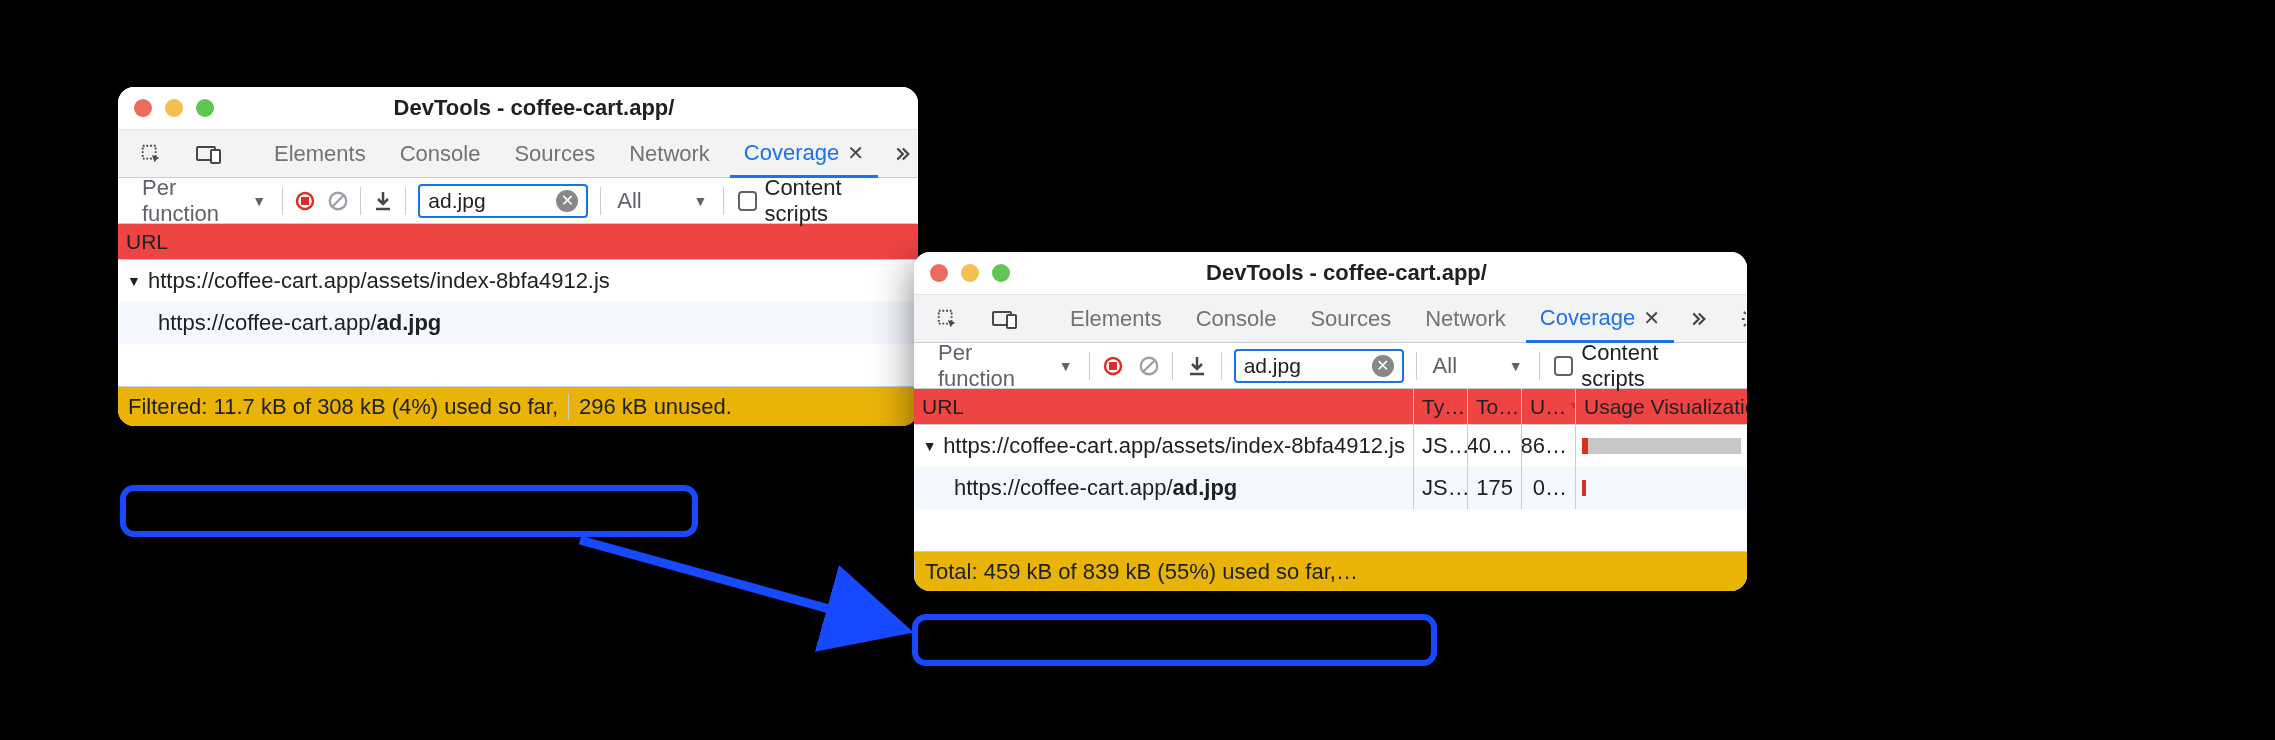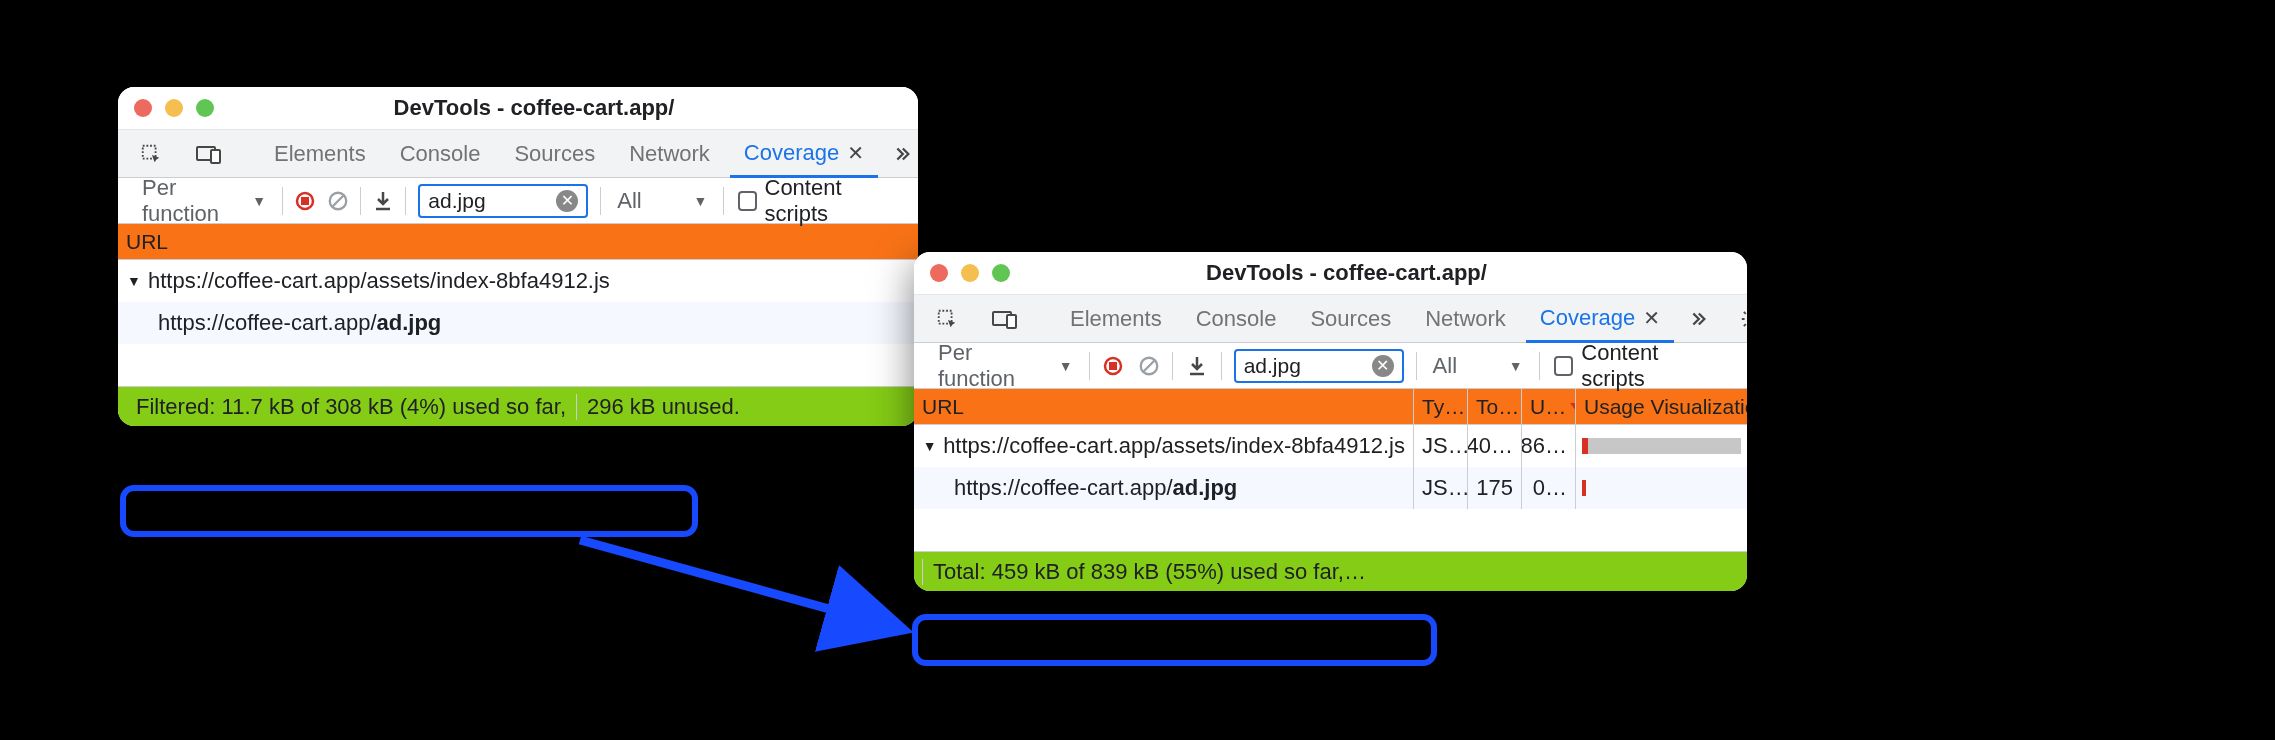--- a/index.html
+++ b/index.html
@@ -99,21 +99,21 @@
     background:#888; color:#fff;
     display:flex; align-items:center; justify-content:center;
     font-size:16px; line-height:1;
   }
   .check { display:flex; align-items:center; gap:8px; padding:0 8px; }
   .checkbox { width:20px; height:20px; border:2px solid #5f6368; border-radius:4px; }
 
   
   .thead {
     display:flex; align-items:center;
-    height:36px; background:#f97316;
+    height:36px; background:#ef4444;
     border-bottom:1px solid var(--border);
     font-size:21px;
   }
   .th, .td {
     border-right:1px solid var(--border);
     padding: 0 8px;
     display:flex; align-items:center;
     height:100%;
     overflow:hidden; white-space:nowrap; text-overflow:ellipsis;
   }
@@ -135,22 +135,21 @@
   .usage { flex:1; display:flex; align-items:center; height:100%; padding:0 6px;}
   .bar { width:100%; height:16px; background:#c7c7c7; position:relative; }
   .bar .used { position:absolute; left:0; top:0; height:100%; background:#d93025; }
 
   
   .status {
     display:flex; align-items:center;
     height:40px;
     border-top:1px solid var(--border);
     font-size:22px;
-    background:#84cc16;
-    padding-left:8px;
+    background:#eab308;
   }
   .status .left { padding:0 10px; white-space:nowrap; }
   .status .right { flex:1; padding:0 10px; border-left:1px solid var(--border); white-space:nowrap; overflow:hidden; text-overflow:ellipsis; }
 
   
   .hl {
     position:absolute;
     border:6px solid var(--hl-blue);
     border-radius:14px;
     pointer-events:none;

